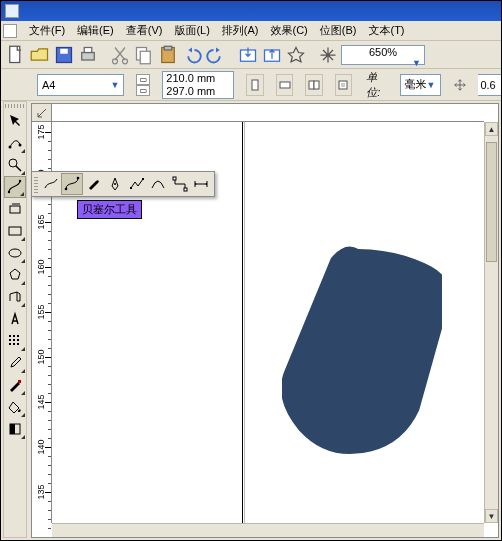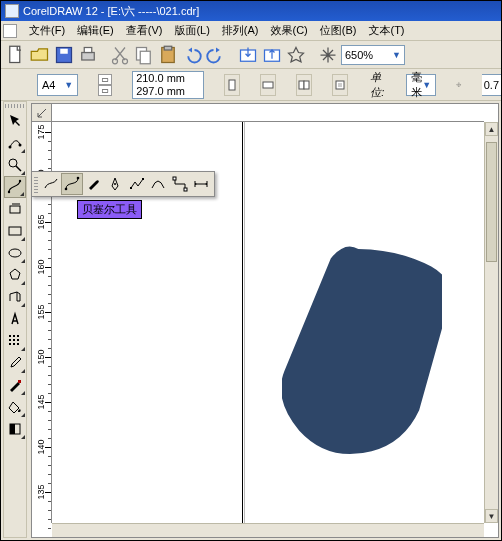--- a/index.html
+++ b/index.html
@@ -8,24 +8,24 @@
 .titlebar { height:20px; background:linear-gradient(#1c4db5,#235dd0); color:#fff; display:flex; align-items:center; padding:0 4px; font-size:12px; }
 .titlebar .icon { width:14px; height:14px; background:#e5f0ff; border:1px solid #999; margin-right:4px; }
 
 .menubar { height:20px; background:#e8e4d8; border-bottom:1px solid #c6c2af; display:flex; align-items:center; padding:0 2px; }
 .menubar .mini { width:14px; height:14px; border:1px solid #999; background:#fff; margin-right:6px; }
 .menu-item { padding:2px 6px; cursor:default; }
 
 .toolbar { height:28px; background:#e8e4d8; border-bottom:1px solid #c6c2af; display:flex; align-items:center; padding:0 4px; gap:2px; }
 .tool-btn { width:22px; height:22px; border:1px solid transparent; display:flex; align-items:center; justify-content:center; color:#333; }
 .tool-btn.sep { width:6px; border:none; }
-.tool-input { width:64px; height:20px; border:1px solid #7f9db9; background:#fff; padding:0 3px; display:flex; align-items:center; }
+.tool-input { width:84px; height:20px; border:1px solid #7f9db9; background:#fff; padding:0 3px; display:flex; align-items:center;flex-direction:column; }
 .tool-input .chev { margin-left:auto; color:#2b5fb5; font-size:9px; }
 
-.propbar { height:32px; background:#e8e4d8; border-bottom:1px solid #c6c2af; display:flex; align-items:center; padding-left:36px; gap:20px; }
+.propbar { height:32px; background:#e8e4d8; border-bottom:1px solid #c6c2af; display:flex; align-items:center; padding-left:36px; gap:12px; }
 .prop-select { width:110px; height:22px; border:1px solid #7f9db9; background:#fff; display:flex; align-items:center; padding:0 4px; }
 .prop-select .chev { margin-left:auto; color:#2b5fb5; font-size:9px; }
 .mini-icons { display:flex; flex-direction:column; gap:0; }
 .micon { width:14px; height:11px; border:1px solid #999; background:#fff; display:flex; align-items:center; justify-content:center; font-size:8px; }
 .dim-stack { display:flex; flex-direction:column; border:1px solid #7f9db9; background:#fff; }
 .dim { width:70px; height:13px; padding:0 3px; display:flex; align-items:center; font-size:10px; }
 .pair-btn { width:22px; height:22px; border:1px solid #c6c2af; background:#e8e4d8; display:flex; align-items:center; justify-content:center; }
 .pair-btn svg { width:14px; height:14px; }
 .unitlbl { padding:0 2px;font-style:italic; }
 .unit-select { width:50px; height:22px; border:1px solid #7f9db9; background:#fff; display:flex; align-items:center; padding:0 4px; }
@@ -66,21 +66,20 @@
 .flyout .fbtn.sel { background:#d0cdb9; border:1px solid #9a9782; }
 .flyout .fbtn svg { width:16px; height:16px; }
 
 .tooltip { position:absolute; left:76px; top:99px; background:#8b5cf6; border:1px solid #000; padding:1px 4px; font-size:11px; z-index:11; }
 </style>
 </head>
 <body>
 
 <div class="titlebar">
   <span class="icon"></span>
-  <span>CorelDRAW 12 - [E:\六  -----\021.cdr]</span>
 </div>
 
 <div class="menubar">
   <span class="mini"></span>
   <span class="menu-item">文件(F)</span>
   <span class="menu-item">编辑(E)</span>
   <span class="menu-item">查看(V)</span>
   <span class="menu-item">版面(L)</span>
   <span class="menu-item">排列(A)</span>
   <span class="menu-item">效果(C)</span>
@@ -217,21 +216,21 @@
   <div class="unit-select">
     <span>毫米</span>
     <span class="chev">▼</span>
   </div>
   <div class="nudge-icon">
       <svg viewBox="0 0 16 16">
         <path d="M8 2v12M2 8h12M6 4l2-2 2 2M6 12l2 2 2-2M4 6l-2 2 2 2M12 6l2 2-2 2" fill="none" stroke="#555"></path>
       </svg>
     </div>
   <div class="nudge-val">
-      <span>0.7</span>
+      <span>0.6</span>
     </div>
 </div>
 
 <div class="workarea">
 
   <div class="toolbox">
     <div class="tbx-grip"></div>
     <div class="tbx-btn">
         <svg viewBox="0 0 16 16">
           <path d="M3 2l3 10 2-3 4 4 1-1-4-4 3-2z" fill="#000"></path>

